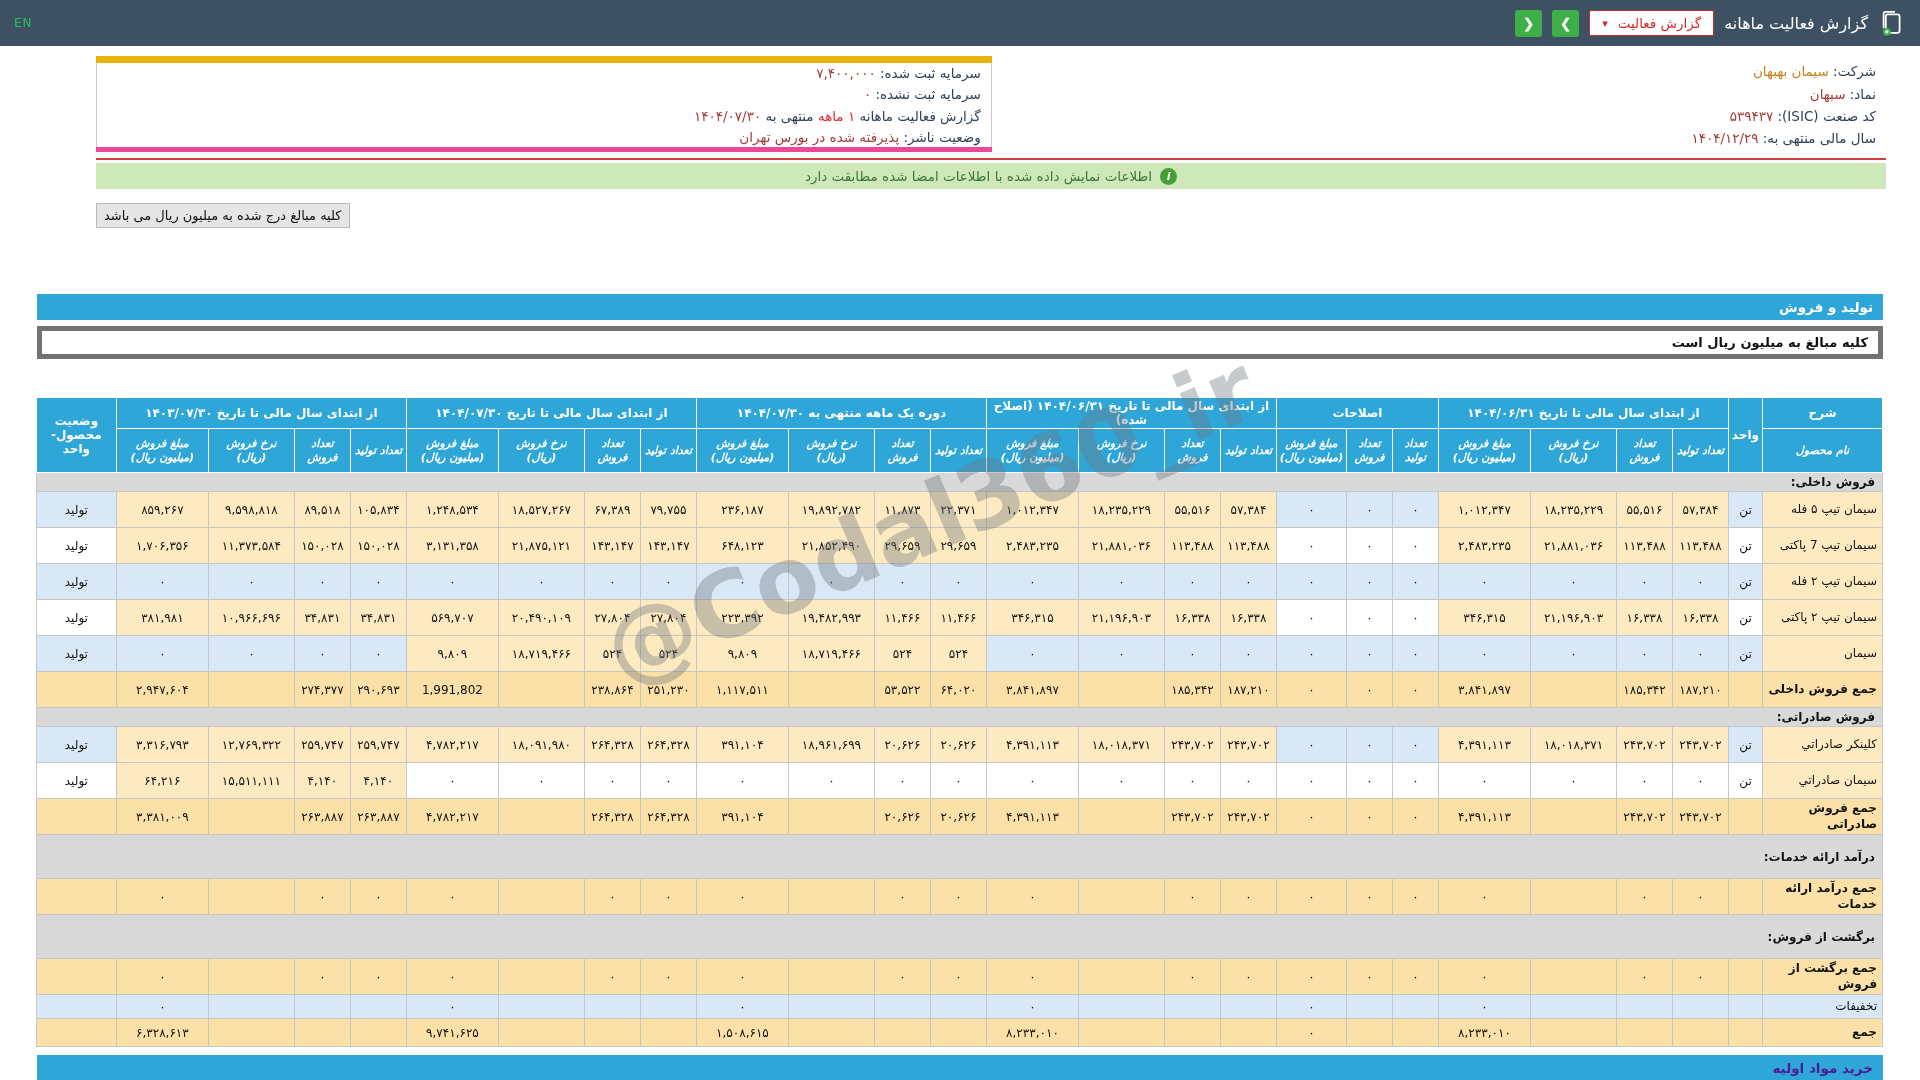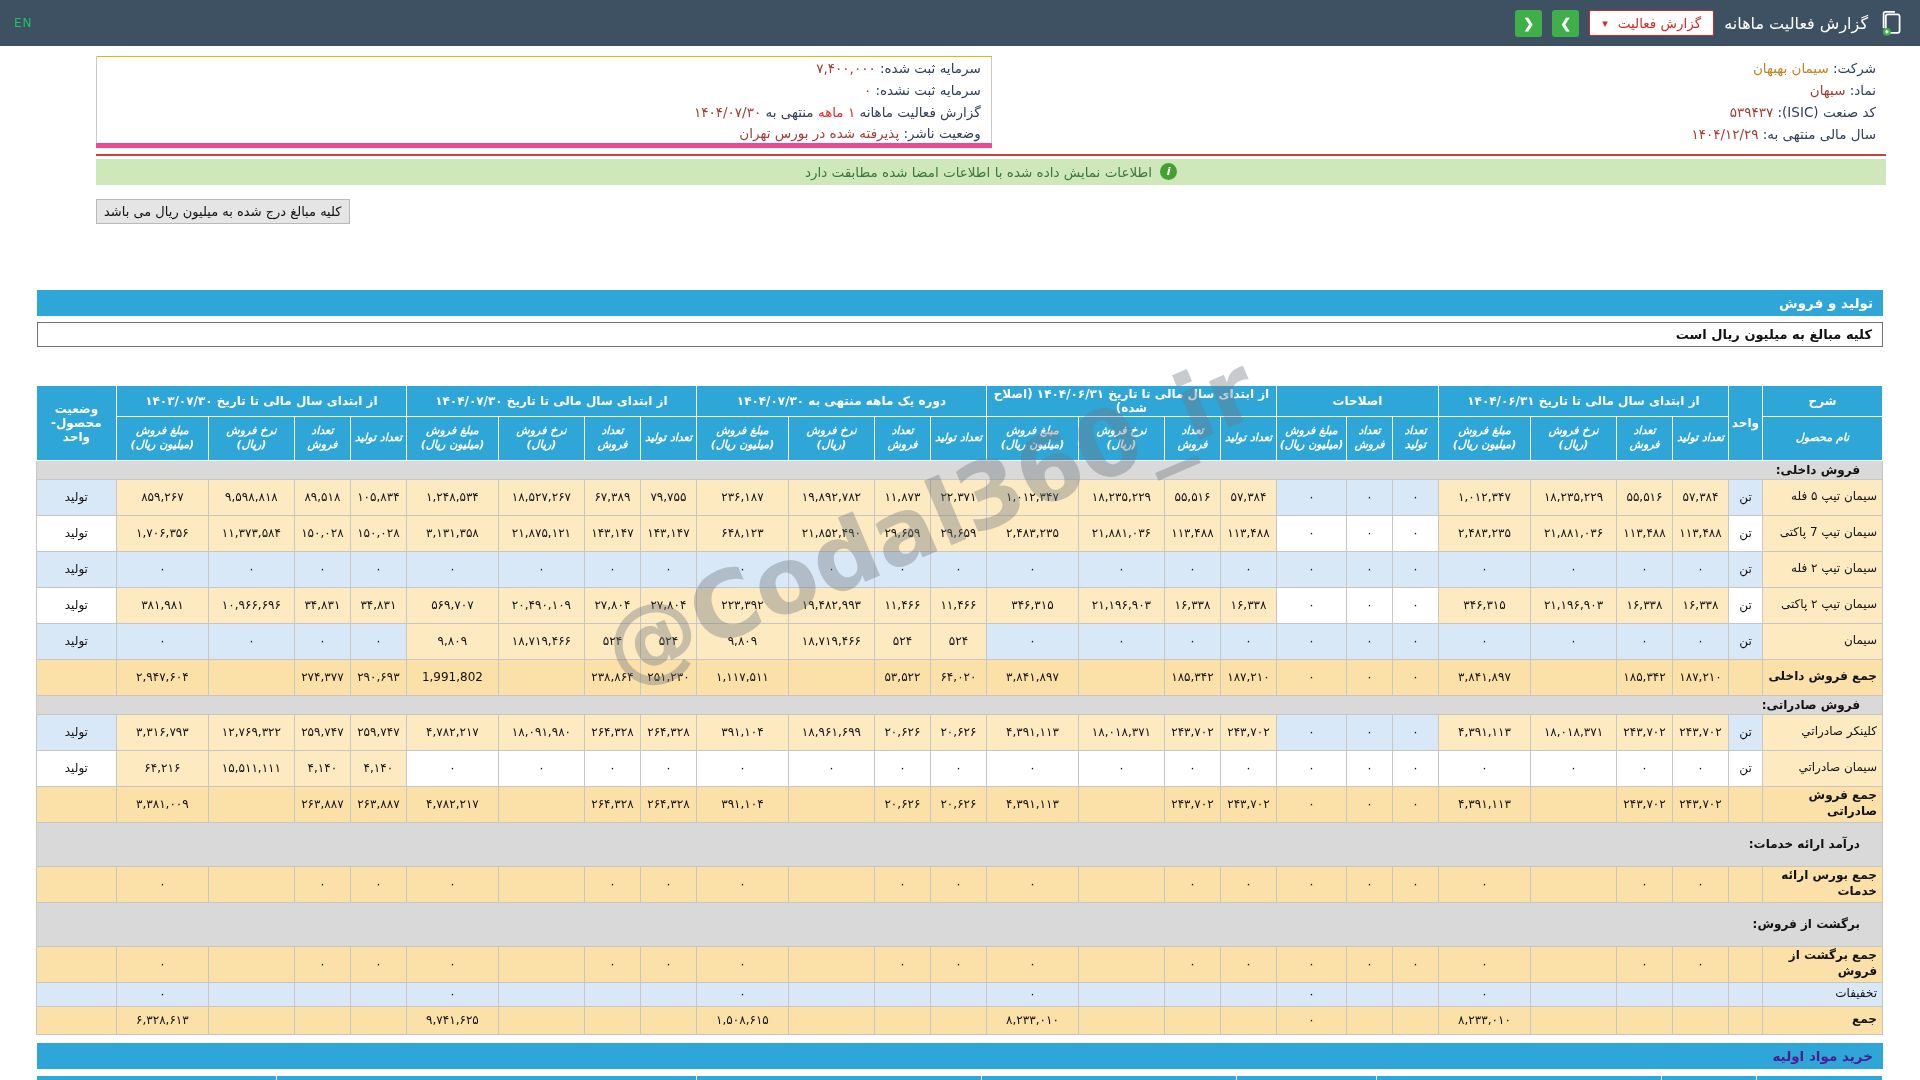--- a/index.html
+++ b/index.html
@@ -17,55 +17,55 @@
   .dd-caret { font-size:11px; }
   .nav-btn { width:27px; height:27px; background:#3fb049; color:#fff; border:none; border-radius:3px;
              font-size:13px; font-weight:bold; cursor:pointer; padding:0; line-height:1; }
   .nav-spacer { flex:1; }
   .nav-en { color:#22c55e; font-size:12px; letter-spacing:1px; cursor:pointer; }
   
   .info-wrap { margin:10px 34px 0 96px; }
   .info-table { width:100%; border-collapse:collapse; }
   .info-table td { width:50%; text-align:right; padding:2px 10px; font-size:13.5px; height:22px; vertical-align:middle; }
   .boxed { border-left:1px solid #c9c9c9; border-right:1px solid #c9c9c9; }
-  .info-table tr:first-child .boxed { border-top:1px solid #eab308; }
+  .info-table tr:first-child .boxed { border-top:7px solid #eab308; }
   .info-table tr:last-child .boxed { border-bottom:5px solid #ec4899; }
   .i-label { color:#2e3f58; }
   .i-value { color:#a03d36; }
   .i-orange { color:#c8821d; }
   .i-red { color:#e02b2b; }
   .info-rule { margin:6px 34px 0 96px; border-top:2px solid #d04040; }
   .banner { margin:3px 34px 0 96px; background:#cfe8b9; color:#3c763d; height:26px;
             display:flex; align-items:center; justify-content:center; gap:8px; font-size:13.5px; }
   .info-icon { width:17px; height:17px; border-radius:50%; background:#44a033; color:#fff; font-size:11px;
                font-weight:bold; font-style:italic; display:flex; align-items:center; justify-content:center; flex:0 0 17px; }
   .note-box { margin:14px auto 12px 96px; width:fit-content; border:1px solid #b9b9b9; background:#e5e5e5;
               padding:4px 7px; font-size:13px; color:#111; }
   
   .sec-bar { margin:66px 37px 0 37px; background:#2fa6d8; color:#fff; font-weight:bold; font-size:13.5px; padding:5px 10px; }
   .sec-bar2 { margin:8px 37px 0 37px; background:#2fa6d8; color:#4c1d95; font-weight:bold; font-size:13.5px; padding:5px 10px; }
-  .sub-bar { margin:6px 37px 0 37px; border:1px solid #737373; font-weight:bold; font-size:13px; padding:4px 10px; background:#fff; color:#111; }
+  .sub-bar { margin:6px 37px 0 37px; border:5px solid #737373; font-weight:bold; font-size:13px; padding:4px 10px; background:#fff; color:#111; }
   
   .main-wrap { margin:38px 37px 0 37px; }
   table.main, table.materials { width:100%; border-collapse:collapse; table-layout:fixed; }
   table.main th, table.materials th {
     background:#2fa6d8; color:#fff; font-weight:bold; border:1px solid rgba(255,255,255,.5);
     vertical-align:middle; overflow:hidden;
   }
   .grp-row th { font-size:12px; height:20px; padding:1px 3px; }
   .sub-row th { font-size:11px; font-style:italic; height:44px; padding:2px 2px; line-height:1.25; }
   table.main td { border:1px solid #c6c6c6; font-size:12px; color:#111; text-align:center; padding:1px 2px; overflow:hidden; }
   .prod-row { height:36px; } .total-row { height:36px; } .disc-row { height:24px; } .h-sm { height:28px; }
   .lbl { text-align:right !important; padding-right:5px !important; line-height:1.3; }
   .bold { font-weight:bold; }
   .c-cream { background:#fdeac1; }
   .t-cream { background:#fbe0a8; }
   .b-blue { background:#d9e8f7; }
   .b-white { background:#ffffff; }
-  .sec-td { background:#d9d9d9; text-align:right !important; font-weight:bold; font-size:12px; padding:2px 22px !important; height:18px; }
+  .sec-td { background:#d9d9d9; text-align:right !important; font-weight:bold; font-size:12px; padding:2px 7px !important; height:18px; }
   .sec.tall .sec-td { height:44px; }
   
   .materials-wrap { margin:6px 37px 0 37px; }
   table.materials th { font-size:11.5px; height:52px; padding:3px 8px; line-height:1.35; font-style:normal; }
   
   .watermark { position:absolute; left:930px; top:520px; transform:translate(-50%,-50%) rotate(-23deg);
                font-size:92px; font-weight:bold; color:rgba(110,118,125,.38); z-index:9; pointer-events:none;
                white-space:nowrap; direction:ltr; }
 </style>
 </head>
@@ -450,21 +450,21 @@
           <td class="t-cream">۲۶۳,۸۸۷</td>
           <td class="t-cream">۲۶۳,۸۸۷</td>
           <td class="t-cream"></td>
           <td class="t-cream">۳,۳۸۱,۰۰۹</td>
           <td class="t-cream"></td>
         </tr>
         <tr class="sec tall">
           <td colspan="26" class="sec-td">درآمد ارائه خدمات:</td>
         </tr>
         <tr class="total-row">
-          <td class="lbl t-cream bold">جمع بورس ارائه خدمات</td>
+          <td class="lbl t-cream bold">جمع درآمد ارائه خدمات</td>
           <td class="t-cream"></td>
           <td class="t-cream">۰</td>
           <td class="t-cream">۰</td>
           <td class="t-cream"></td>
           <td class="t-cream">۰</td>
           <td class="t-cream">۰</td>
           <td class="t-cream">۰</td>
           <td class="t-cream">۰</td>
           <td class="t-cream">۰</td>
           <td class="t-cream">۰</td>

